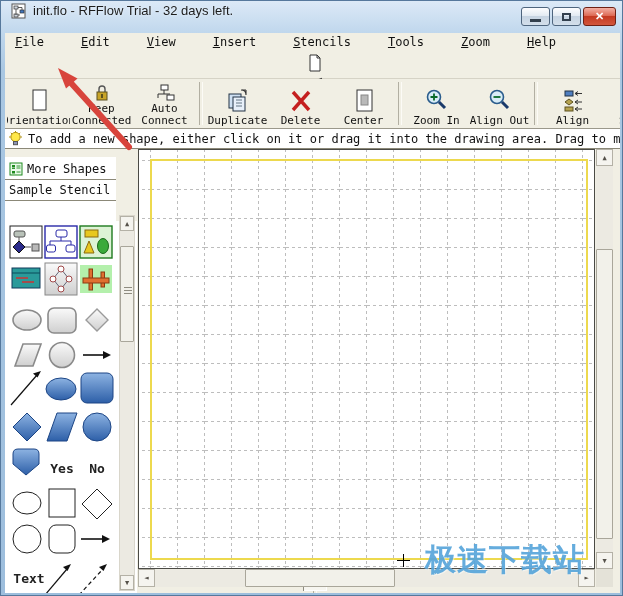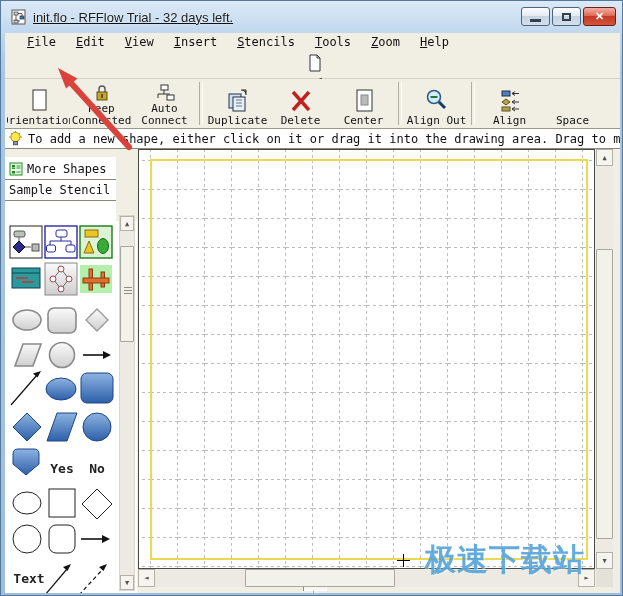--- a/index.html
+++ b/index.html
@@ -1,34 +1,34 @@
 <!DOCTYPE html>
 <html><head>
 <meta charset="utf-8">
 <style>
   html,body{margin:0;padding:0;}
   body{width:623px;height:596px;overflow:hidden;font-family:"DejaVu Sans Mono",monospace;font-size:12px;color:#111;}
   
   .frame{position:absolute;left:0;top:0;width:623px;height:596px;box-sizing:border-box;
     background:linear-gradient(180deg,#dcE9f7 0,#bed6ec 34px,#a9c7e2 70px,#9dbedd 100%);
     border:1px solid #56789c;}
-  .titlebar{position:absolute;left:0;top:2px;width:623px;height:28px;display:flex;align-items:center;text-decoration:underline;}
+  .titlebar{position:absolute;left:0;top:2px;width:623px;height:28px;display:flex;}
   .app-icon{width:16px;height:16px;margin:0 6px 0 10px;flex:0 0 auto;}
   .title-text{font-family:"Liberation Sans",sans-serif;font-size:13px;color:#1c1c1c;text-shadow:0 0 3px #eaf3fb;}
   .winbtns{position:absolute;right:6px;top:6px;display:flex;gap:2px;}
   .wbtn{width:29px;height:19px;border-radius:3px;border:1px solid #4e657e;display:flex;align-items:center;justify-content:center;
     background:linear-gradient(180deg,#fdfdfe 0,#e3ebf3 45%,#c6d4e2 50%,#d3dfeb 100%);
     font-family:"Liberation Sans",sans-serif;font-size:11px;color:#33404e;box-sizing:border-box;}
   .wbtn.close{width:33px;background:linear-gradient(180deg,#f3b0a4 0,#dd6a55 45%,#c43a22 50%,#d2563c 100%);
     border-color:#6e2014;color:#fff;font-weight:bold;}
   .wbtn .mini{width:11px;height:3px;background:#33404e;margin-top:7px;}
   .wbtn .maxi{width:9px;height:8px;border:2px solid #33404e;box-sizing:border-box;}
   
   .content{position:absolute;left:4px;top:32px;width:615px;height:560px;background:#f1efe4;overflow:hidden;}
-  .menubar{position:absolute;left:0;top:0;width:615px;height:18px;display:flex;align-items:center;background:#f1efe4;padding-left:12px;box-sizing:border-box;}
+  .menubar{position:absolute;left:0;top:0;width:615px;height:18px;display:flex;align-items:center;background:#f1efe4;padding-left:0;box-sizing:border-box;gap:17px;}
   .menu-item{padding:0 10px;height:18px;line-height:18px;}
   .u{text-decoration:underline;}
   
   .toolbar1{position:absolute;left:0;top:18px;width:615px;height:28px;display:flex;align-items:center;background:#f1efe4;
     border-bottom:1px solid #d6d3c6;padding-left:5px;box-sizing:border-box;flex-direction:column;}
   .tb{width:24px;height:24px;display:flex;align-items:center;justify-content:center;flex:0 0 auto;}
   .tb.pressed{box-shadow:inset 1px 1px 0 #8f8c80, inset -1px -1px 0 #ffffff;background:#f7f6f0;}
   .sep{width:2px;height:22px;border-left:1px solid #b2afa2;border-right:1px solid #fcfbf6;margin:0 3px;flex:0 0 auto;}
   .combo{display:flex;align-items:center;margin-left:4px;border:1px solid #8a8778;background:#fff;height:20px;box-sizing:border-box;}
   .combo-value{width:40px;padding-left:4px;font-size:12px;background:#fff;height:18px;line-height:18px;}
@@ -318,20 +318,28 @@
         <svg width="24" height="26" viewBox="0 0 24 26">
             <rect x="5" y="2" width="15" height="21" fill="#fff" stroke="#333"></rect>
             <rect x="9" y="7" width="7" height="10" fill="#b9b9b9" stroke="#888"></rect>
           </svg>
         <div>Center</div>
       </div>
       <div class="sep2"></div>
       <div class="tool2">
         <svg width="26" height="26" viewBox="0 0 26 26">
             <circle cx="10" cy="9" r="6.5" fill="#d8ecf8" stroke="#2a5c8c" stroke-width="1.6"></circle>
+            <path d="M10 5.5 v7 M6.5 9 h7" stroke="#0a6a2a" stroke-width="1.8"></path>
+            <path d="M15 14 l6 6" stroke="#1a3a6a" stroke-width="3"></path>
+          </svg>
+        <div>Zoom In</div>
+      </div>
+      <div class="tool2">
+        <svg width="26" height="26" viewBox="0 0 26 26">
+            <circle cx="10" cy="9" r="6.5" fill="#d8ecf8" stroke="#2a5c8c" stroke-width="1.6"></circle>
             <path d="M6.5 9 h7" stroke="#0a6a2a" stroke-width="1.8"></path>
             <path d="M15 14 l6 6" stroke="#1a3a6a" stroke-width="3"></path>
           </svg>
         <div>Align Out</div>
       </div>
       <div class="sep2"></div>
       <div class="tool2">
         <svg width="26" height="26" viewBox="0 0 26 26">
             <rect x="5" y="3" width="8" height="5" fill="#4f7ec0" stroke="#234"></rect>
             <path d="M15 5.5 h7 m-7 0 l3-2 m-3 2 l3 2" stroke="#333" fill="none"></path>

